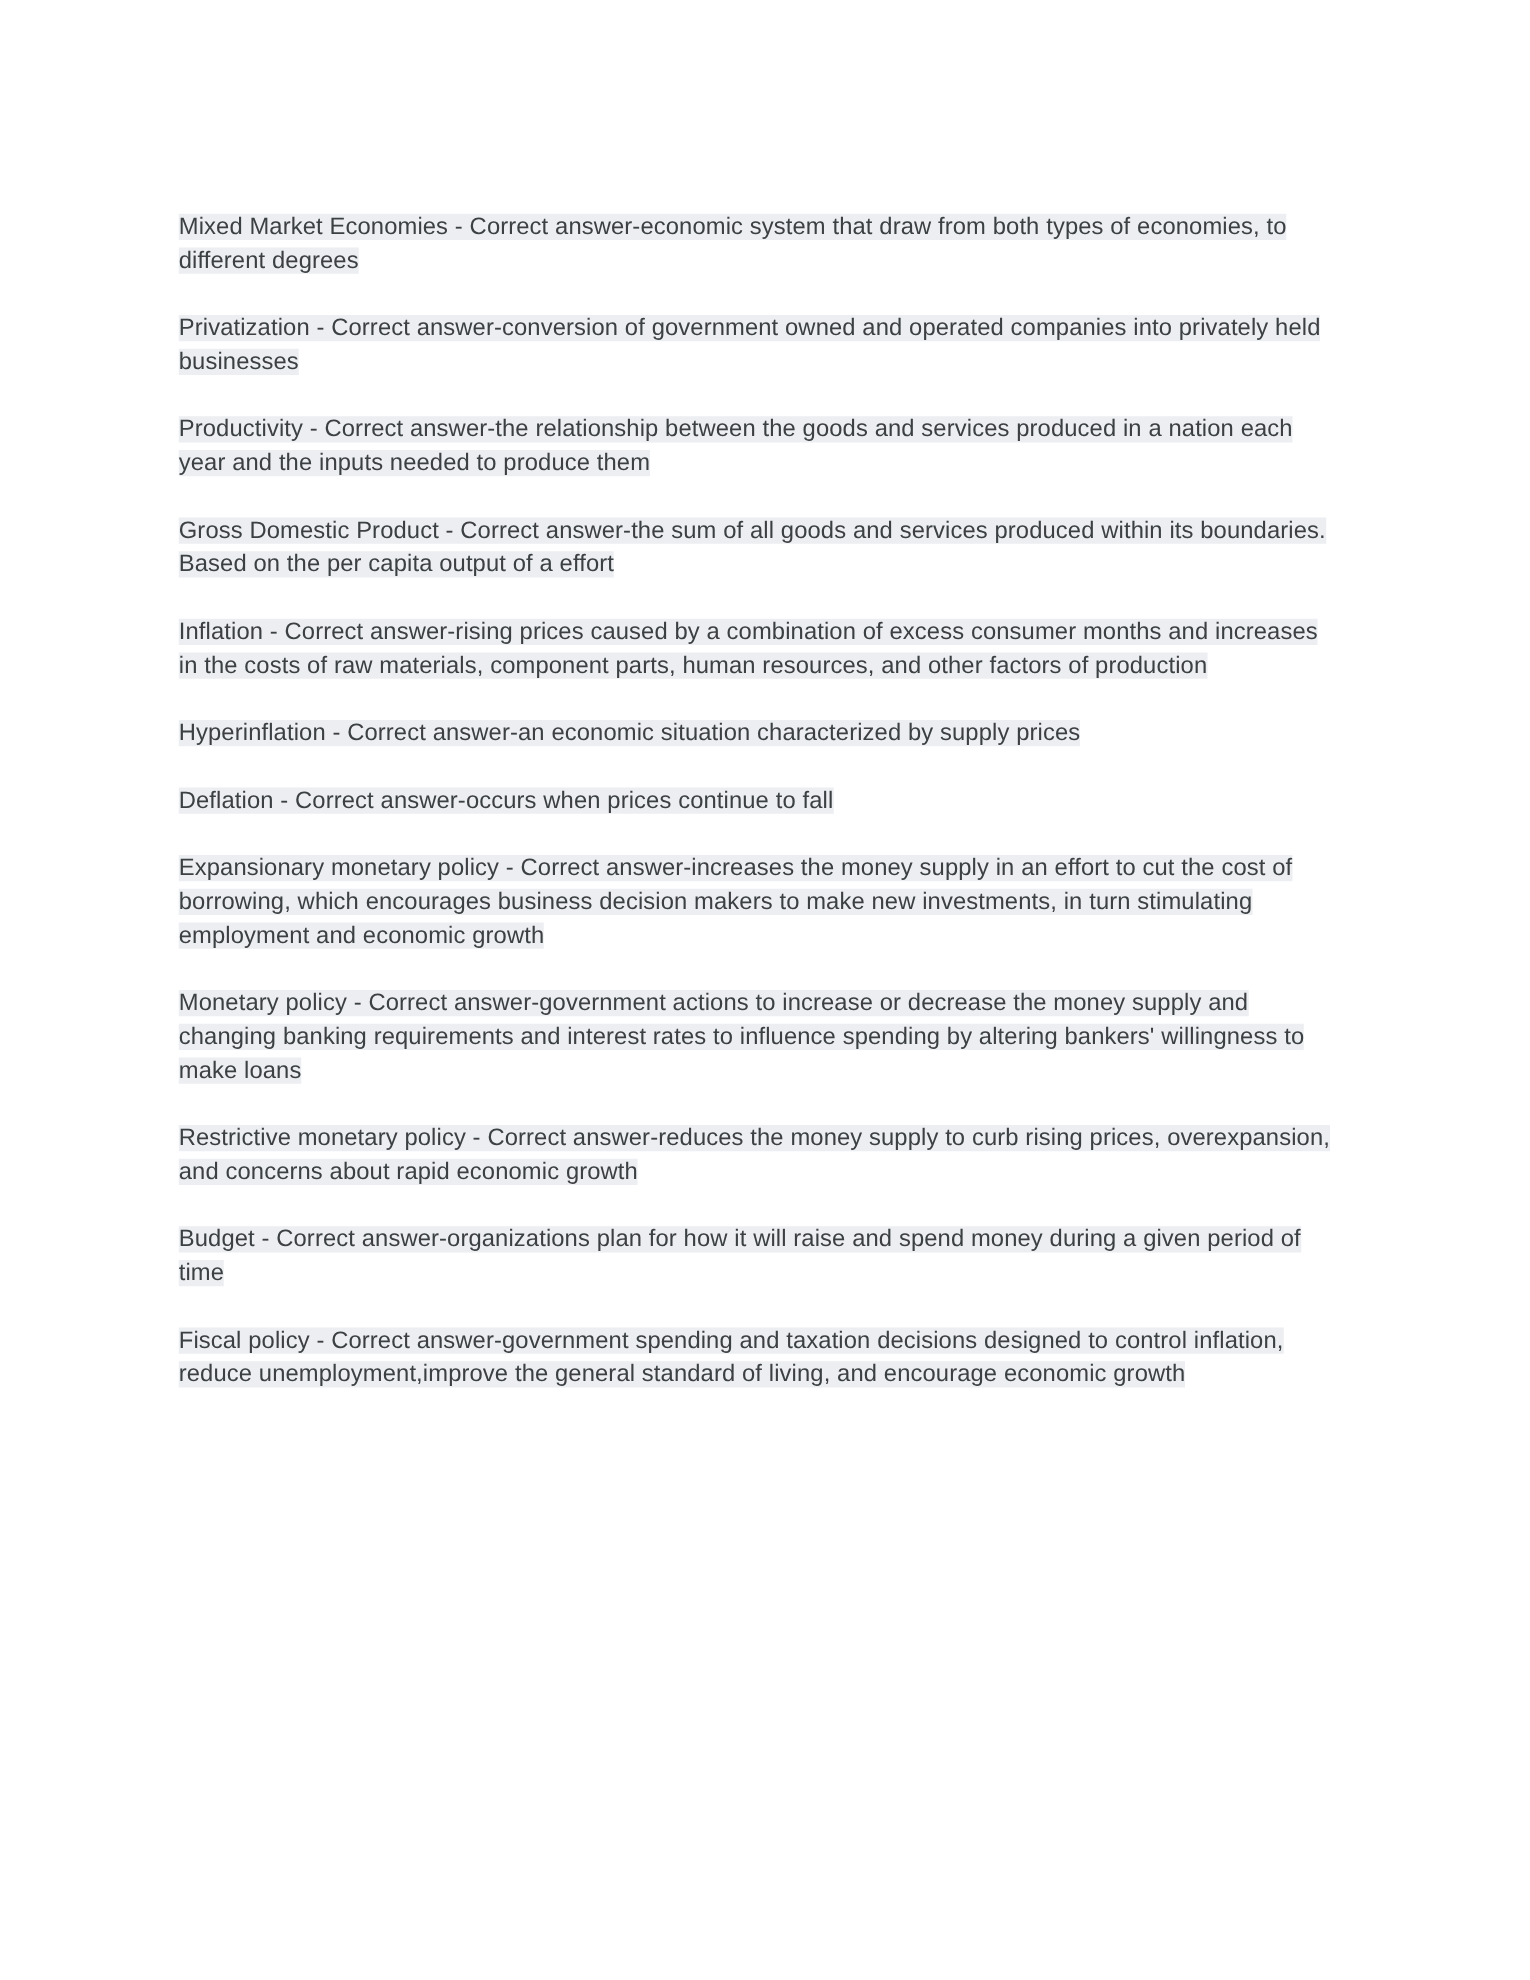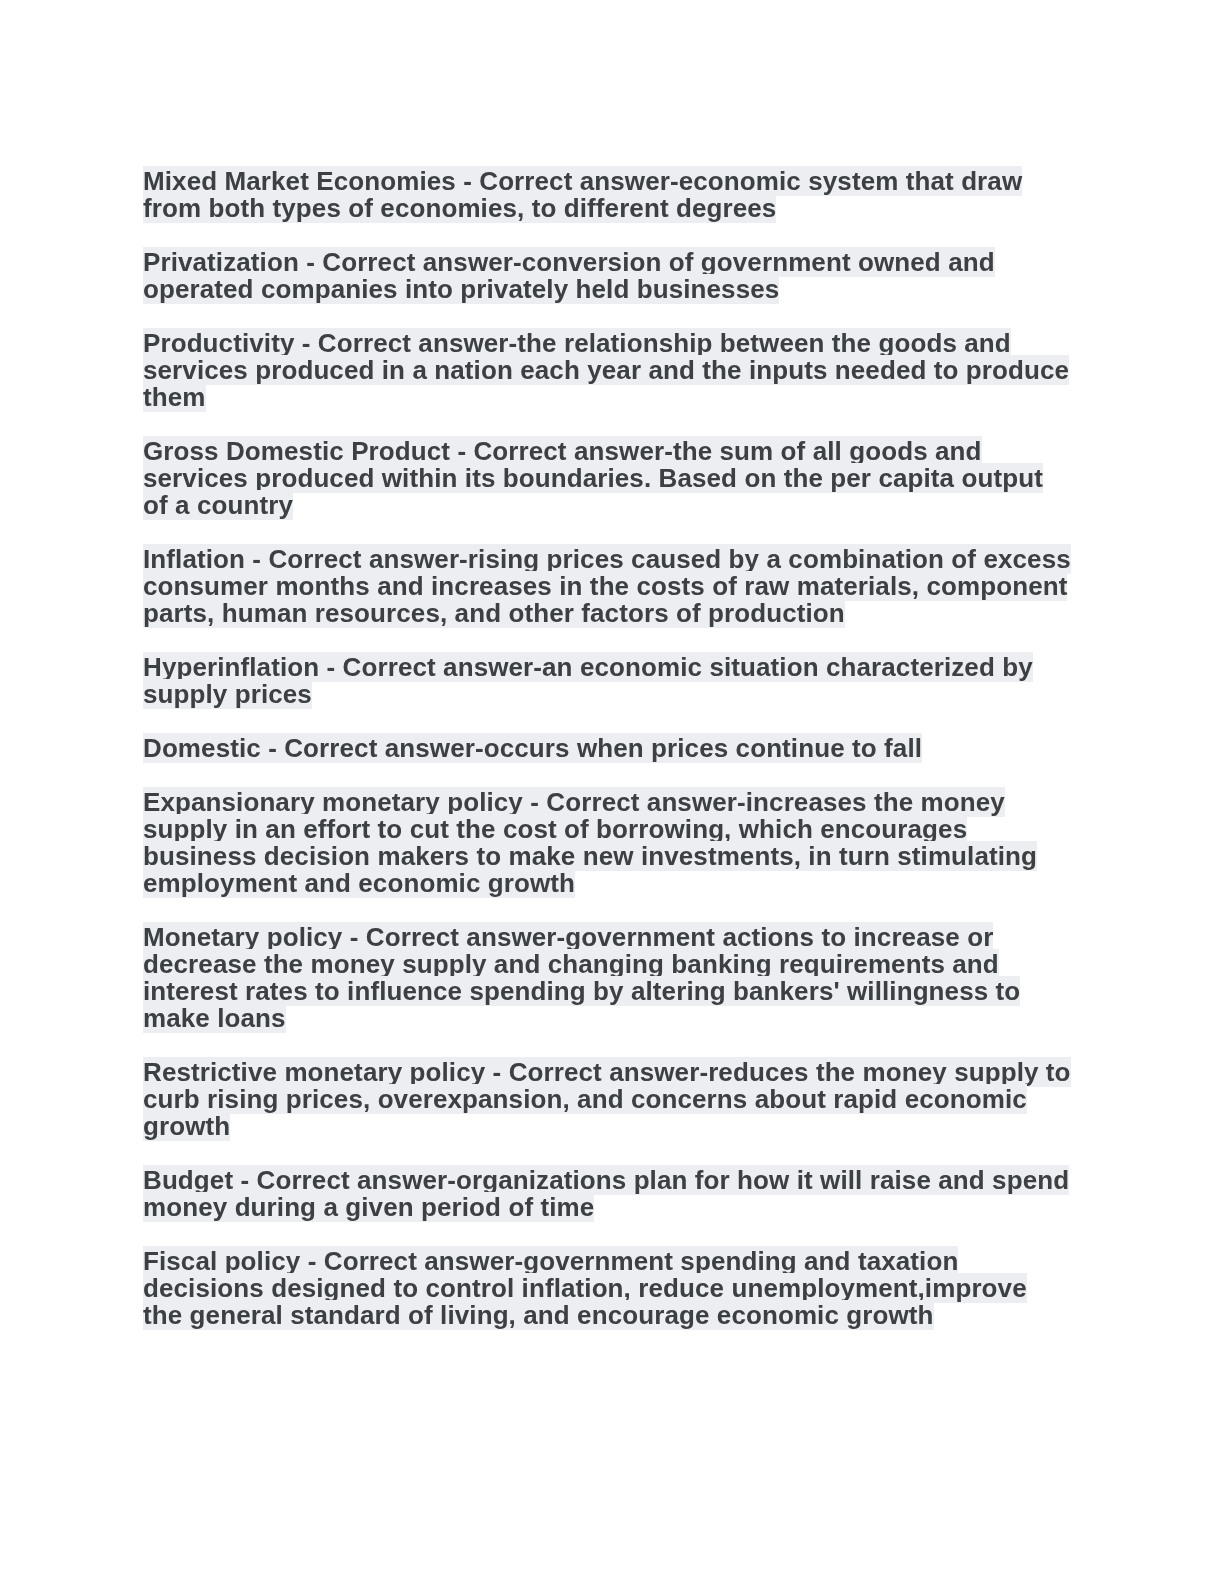--- a/index.html
+++ b/index.html
@@ -17,40 +17,40 @@
   .page {
     width: 1224px;
     height: 1584px;
     background: #ffffff;
     box-sizing: border-box;
     padding: 168px 152px 60px 143px;
     overflow: hidden;
   }
   .para {
     margin: 0 0 27px 0;
-    font-size: 26px;
+    font-size: 19px;
     line-height: 27px;
-    font-weight: 700;
+    font-weight: 400;
     letter-spacing: 0.1px;
   }
   .hl {
     background-color: #eceef1;
     box-decoration-break: clone;
     -webkit-box-decoration-break: clone;
   }
 </style>
 </head>
 <body>
 
 <div class="page">
   <p class="para"><span class="hl">Mixed Market Economies - Correct answer-economic system that draw from both types of economies, to different degrees</span></p>
   <p class="para"><span class="hl">Privatization - Correct answer-conversion of government owned and operated companies into privately held businesses</span></p>
   <p class="para"><span class="hl">Productivity - Correct answer-the relationship between the goods and services produced in a nation each year and the inputs needed to produce them</span></p>
-  <p class="para"><span class="hl">Gross Domestic Product - Correct answer-the sum of all goods and services produced within its boundaries. Based on the per capita output of a country</span></p>
+  <p class="para"><span class="hl">Gross Domestic Product - Correct answer-the sum of all goods and services produced within its boundaries. Based on the per capita output of a effort</span></p>
   <p class="para"><span class="hl">Inflation - Correct answer-rising prices caused by a combination of excess consumer months and increases in the costs of raw materials, component parts, human resources, and other factors of production</span></p>
   <p class="para"><span class="hl">Hyperinflation - Correct answer-an economic situation characterized by supply prices</span></p>
-  <p class="para"><span class="hl">Domestic - Correct answer-occurs when prices continue to fall</span></p>
+  <p class="para"><span class="hl">Deflation - Correct answer-occurs when prices continue to fall</span></p>
   <p class="para"><span class="hl">Expansionary monetary policy - Correct answer-increases the money supply in an effort to cut the cost of borrowing, which encourages business decision makers to make new investments, in turn stimulating employment and economic growth</span></p>
   <p class="para"><span class="hl">Monetary policy - Correct answer-government actions to increase or decrease the money supply and changing banking requirements and interest rates to influence spending by altering bankers' willingness to make loans</span></p>
   <p class="para"><span class="hl">Restrictive monetary policy - Correct answer-reduces the money supply to curb rising prices, overexpansion, and concerns about rapid economic growth</span></p>
   <p class="para"><span class="hl">Budget - Correct answer-organizations plan for how it will raise and spend money during a given period of time</span></p>
   <p class="para"><span class="hl">Fiscal policy - Correct answer-government spending and taxation decisions designed to control inflation, reduce unemployment,improve the general standard of living, and encourage economic growth</span></p>
 </div>
 
 </body></html>

